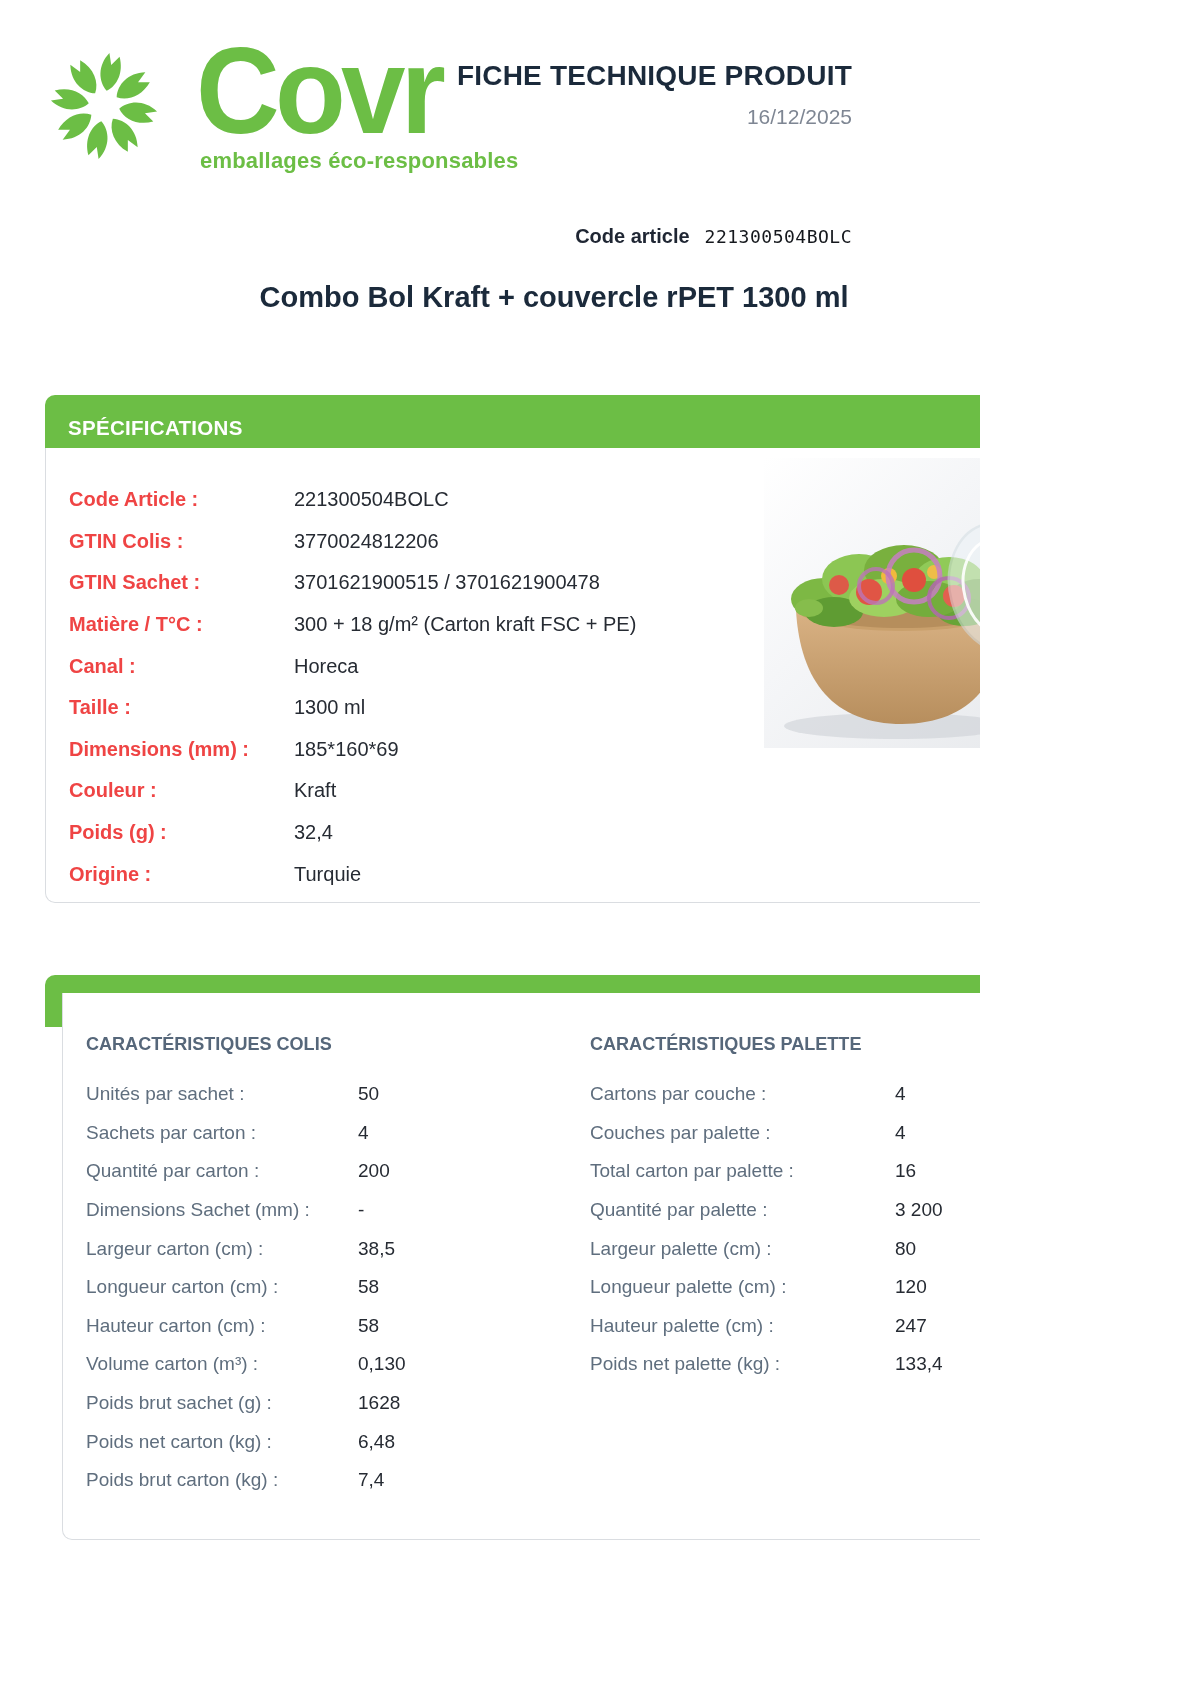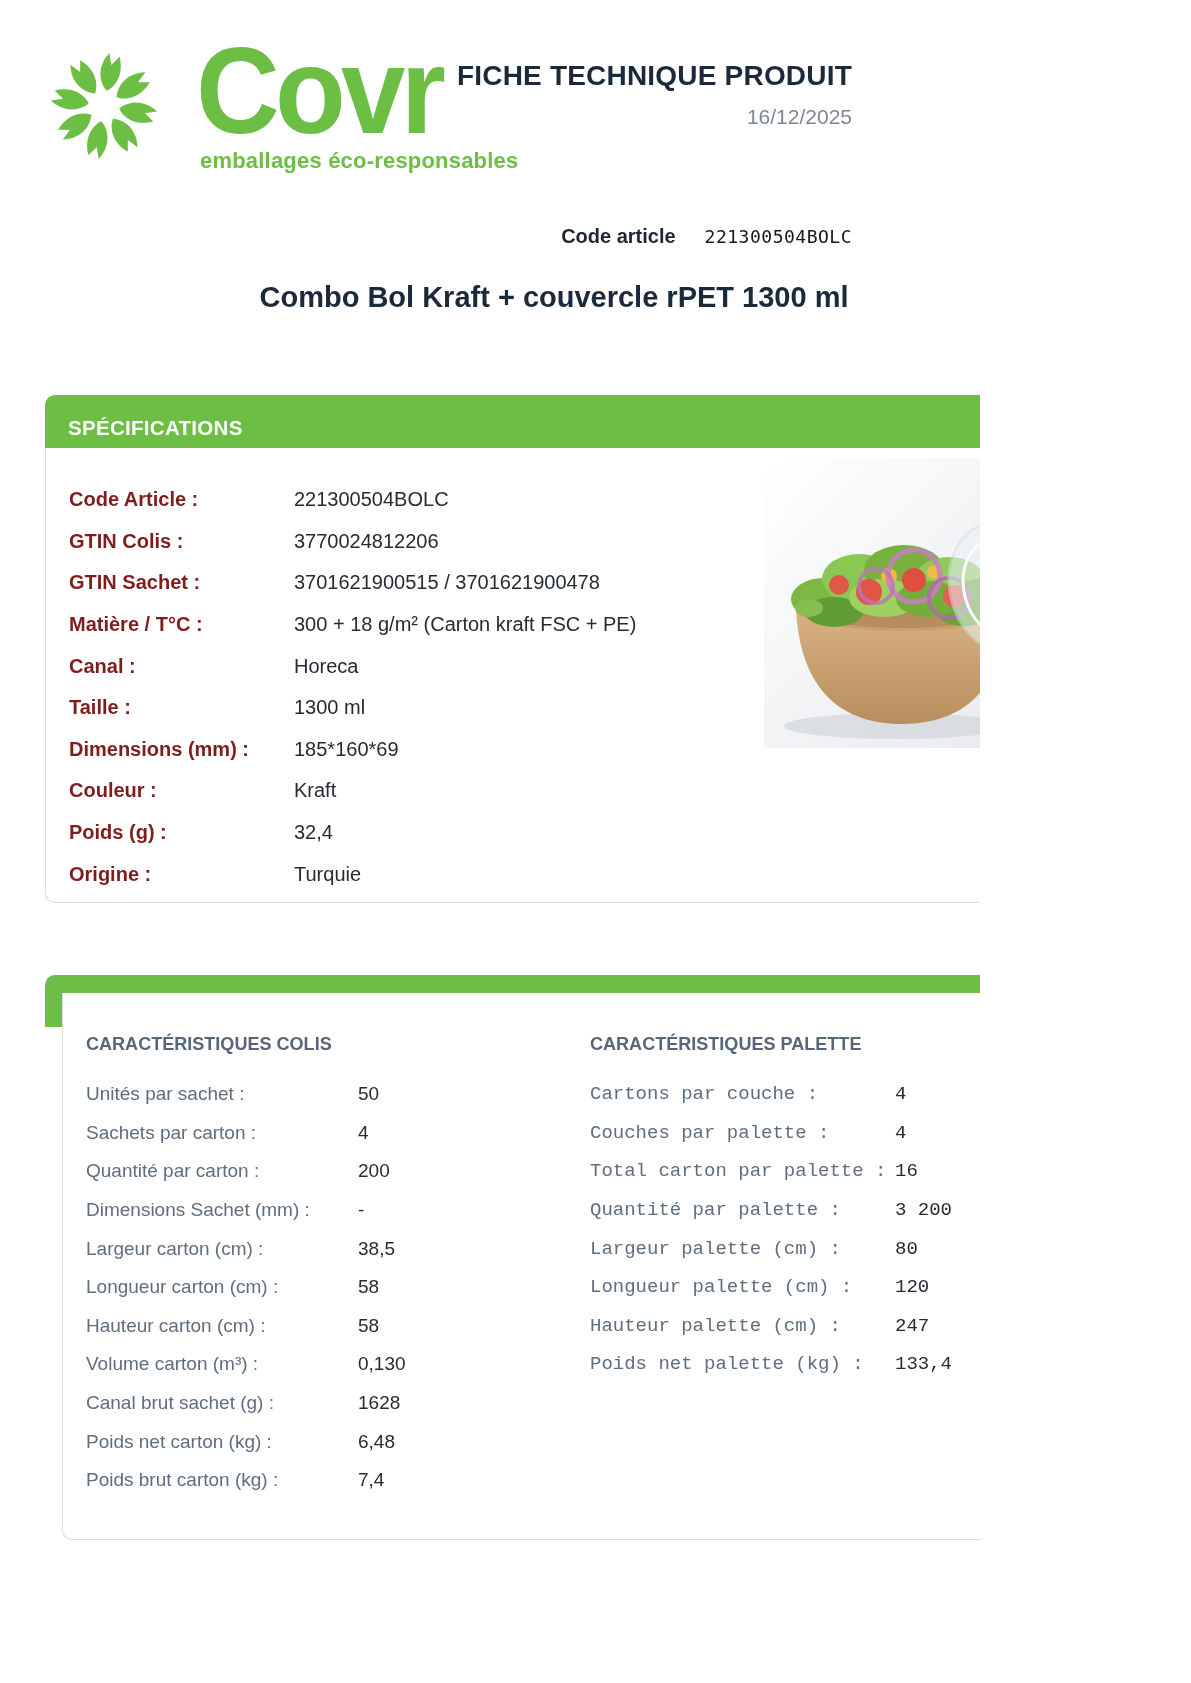--- a/index.html
+++ b/index.html
@@ -17,21 +17,21 @@
   .brand-tagline{
     position:absolute;left:200px;top:148px;font-size:22px;font-weight:700;
     color:#6CBE45;letter-spacing:.2px;white-space:nowrap;
   }
   .doc-title{
     position:absolute;right:128px;top:60px;font-size:28px;font-weight:700;
     color:#1b2a3b;letter-spacing:.2px;white-space:nowrap;
   }
   .doc-date{position:absolute;right:128px;top:105px;font-size:21px;color:#7e8693;}
   .code-article{
-    position:absolute;right:128px;top:225px;display:flex;align-items:baseline;gap:29px;text-align:center;
+    position:absolute;right:128px;top:225px;display:flex;align-items:baseline;gap:15px;text-align:center;
   }
   .code-article .lbl{font-size:20px;font-weight:700;color:#1f2633;}
   .code-article .val{
     font-family:"DejaVu Sans Mono","Liberation Mono",monospace;
     font-size:18px;color:#15181d;letter-spacing:.5px;
   }
   .product-title{
     position:absolute;left:45px;top:281px;width:1018px;text-align:center;
     font-size:29px;font-weight:700;color:#1b2a3b;
   }
@@ -47,38 +47,38 @@
     border:1.5px solid #dadde1;border-top:none;border-radius:0 0 10px 10px;
     box-sizing:border-box;
   }
   #bar-spec{top:395px;}
   #body-spec{top:448px;height:455px;}
   #bar-log{top:975px;height:52px;}
   #body-log{top:993px;height:547px;margin-left:17px;}
   
   .spec-rows{position:absolute;left:23px;top:31px;}
   .spec-row{height:41.6px;display:flex;align-items:center;font-size:20px;}
-  .spec-label{width:225px;color:#7f1d1d;font-weight:600;}
+  .spec-label{width:225px;color:#ef4444;font-weight:600;}
   .spec-value{color:#262b33;white-space:nowrap;}
   
   .photo{
     position:absolute;top:10px;right:22px;width:276px;height:290px;
     background:linear-gradient(135deg,#ffffff 0%,#f5f6f8 40%,#e7e9ec 100%);
     overflow:hidden;
   }
   
   .col-title{
     position:absolute;top:40px;font-size:19px;font-weight:700;color:#56677a;
     transform:scaleX(.95);transform-origin:left;white-space:nowrap;
   }
   #col-title-colis{left:23px;}
   #col-title-palette{left:527px;}
   .log-rows{position:absolute;top:82px;}
   #rows-colis{left:23px;}
-  #rows-palette{left:527px;font-family:Liberation Mono, monospace;}
+  #rows-palette{left:527px;}
   .log-row{height:38.6px;display:flex;align-items:center;font-size:19px;}
   .log-label{color:#5f6e7e;}
   #rows-colis .log-label{width:272px;}
   #rows-palette .log-label{width:305px;}
   .log-value{color:#262b33;}
 </style>
 </head>
 <body>
 
 <div class="page">
@@ -230,21 +230,21 @@
         </div>
       <div class="log-row">
           <span class="log-label">Hauteur carton (cm) :</span>
           <span class="log-value">58</span>
         </div>
       <div class="log-row">
           <span class="log-label">Volume carton (m³) :</span>
           <span class="log-value">0,130</span>
         </div>
       <div class="log-row">
-          <span class="log-label">Canal brut sachet (g) :</span>
+          <span class="log-label">Poids brut sachet (g) :</span>
           <span class="log-value">1628</span>
         </div>
       <div class="log-row">
           <span class="log-label">Poids net carton (kg) :</span>
           <span class="log-value">6,48</span>
         </div>
       <div class="log-row">
           <span class="log-label">Poids brut carton (kg) :</span>
           <span class="log-value">7,4</span>
         </div>

